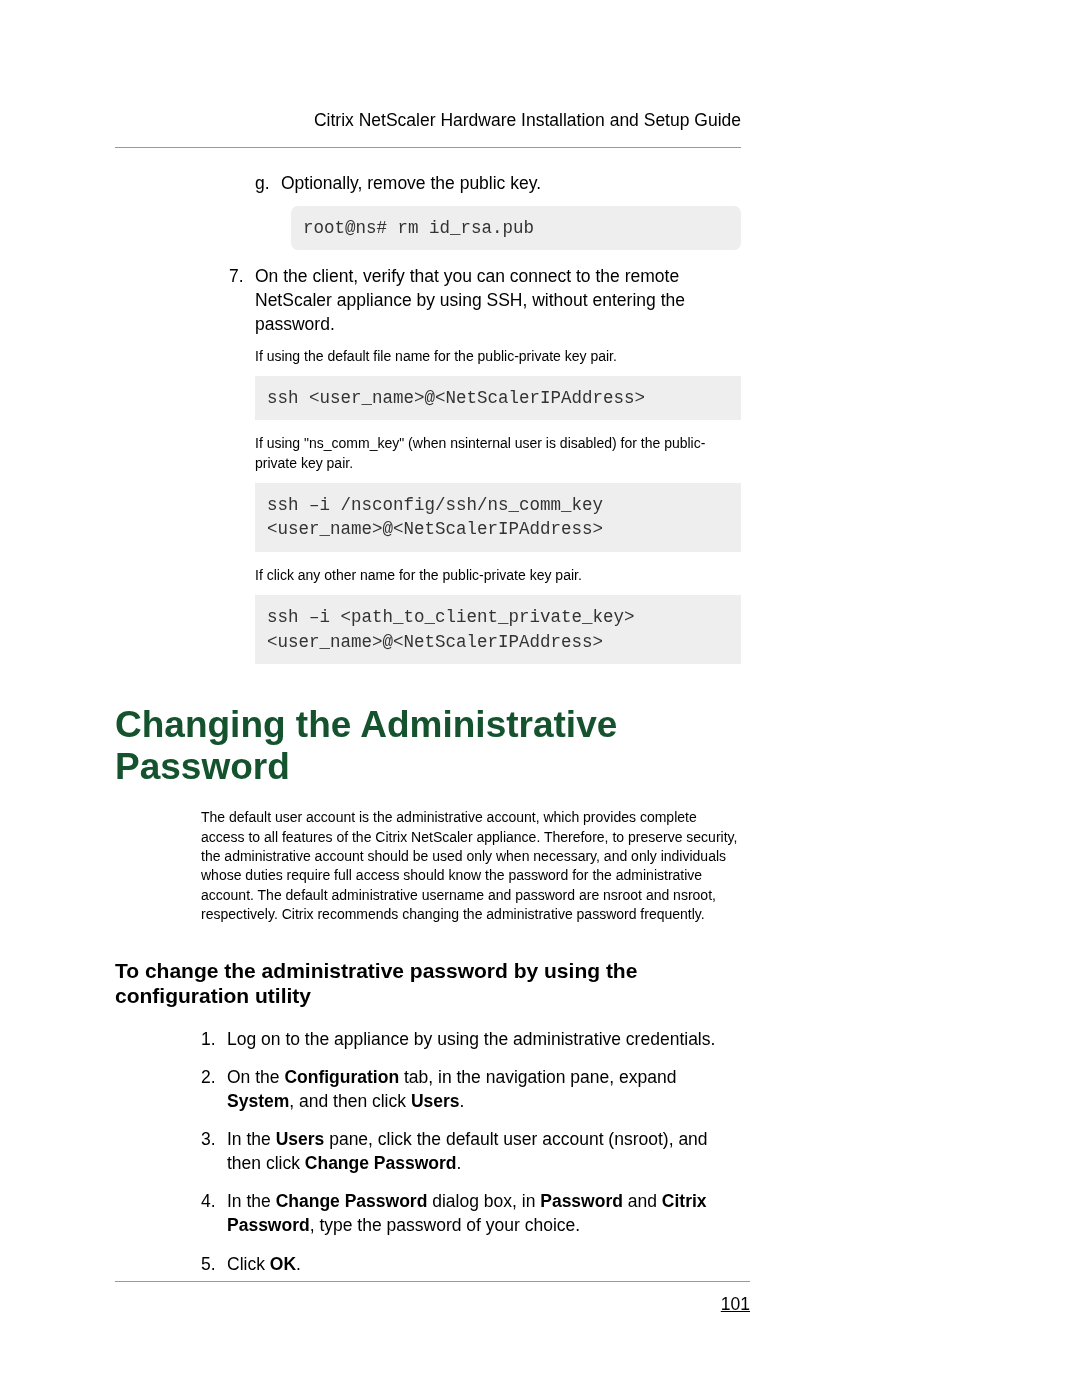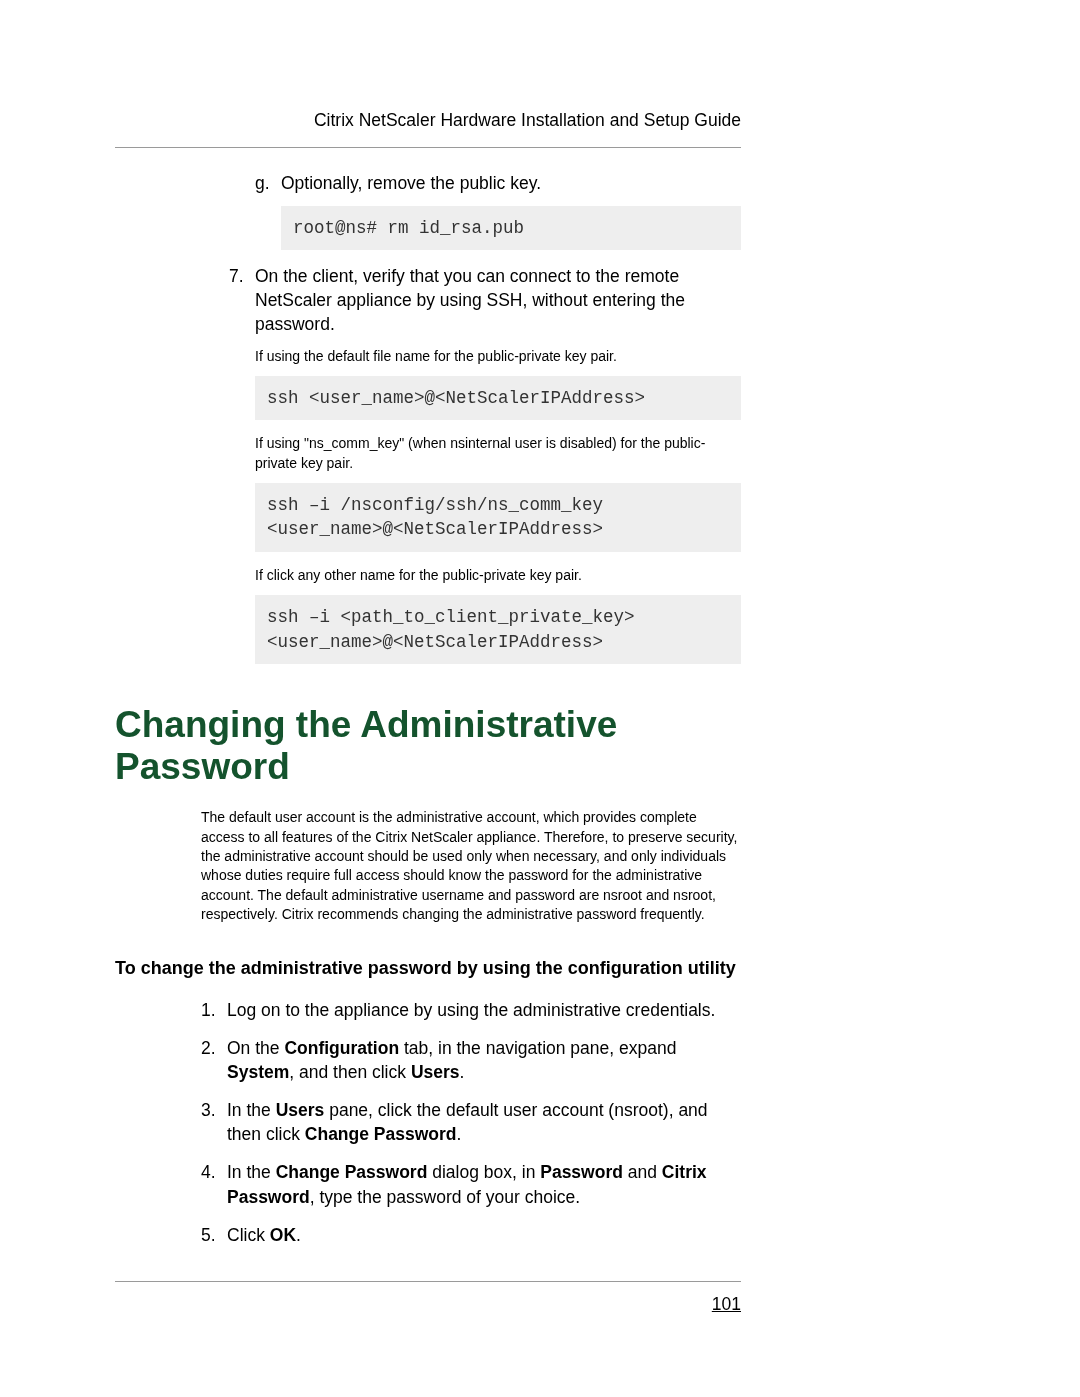--- a/index.html
+++ b/index.html
@@ -41,29 +41,29 @@
   }
   .h1 {
     font-family: Arial, Helvetica, sans-serif;
     font-size: 37px;
     font-weight: 700;
     color: #14532d;
     margin: 40px 0 20px 0;
   }
   .h2 {
     font-family: Arial, Helvetica, sans-serif;
-    font-size: 18px;
+    font-size: 21px;
     font-weight: 700;
     color: #000;
     margin: 34px 0 18px 0;
     line-height: 1.2;
   }
   .footer {
     position: absolute;
-    left: 115px; right: 115px;
+    left: 115px; right: 106px;
     bottom: 82px;
     text-decoration: underline;
   }
   .page-number {
     text-align: right;
     font-size: 17.5px;
     margin-top: 12px;
   }
   b { font-weight: 700; }
 </style>
@@ -76,21 +76,21 @@
   <hr class="hr-top">
 
   <div class="content-indent-1" style="margin-left:114px;">
     <div style="margin-left:26px;">
       <div class="ol-alpha">
         <div class="li-row">
           <span class="marker">g.</span>
           <span>Optionally, remove the public key.</span>
         </div>
       </div>
-      <div class="codeblock" style="margin-left:26px;">root@ns# rm id_rsa.pub</div>
+      <div class="codeblock" style="margin-left:36px;border-radius:7px;">root@ns# rm id_rsa.pub</div>
     </div>
 
     <div class="ol-num">
       <div class="li-row">
         <span class="marker">7.</span>
         <span>On the client, verify that you can connect to the remote NetScaler appliance by using SSH, without entering the password.</span>
       </div>
     </div>
 
     <div style="margin-left:26px; margin-top:10px;">

